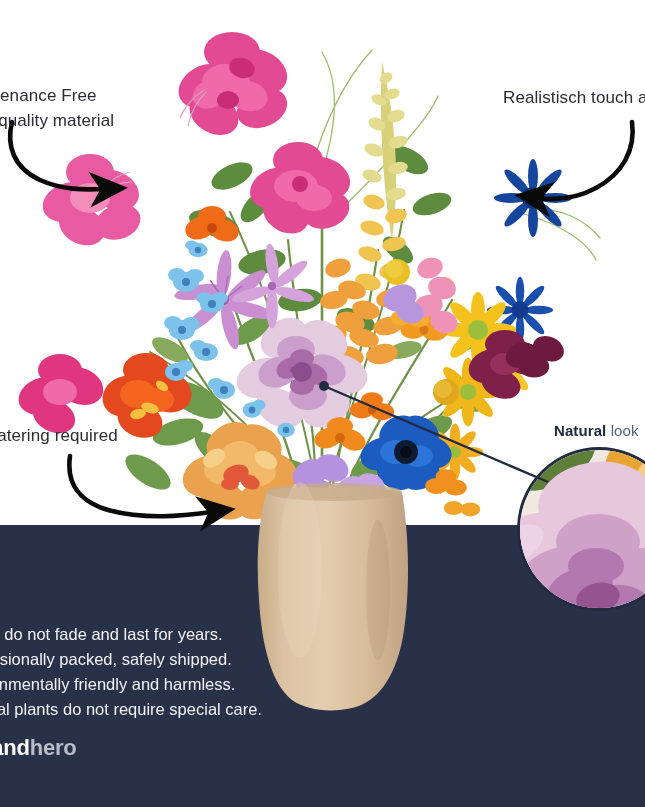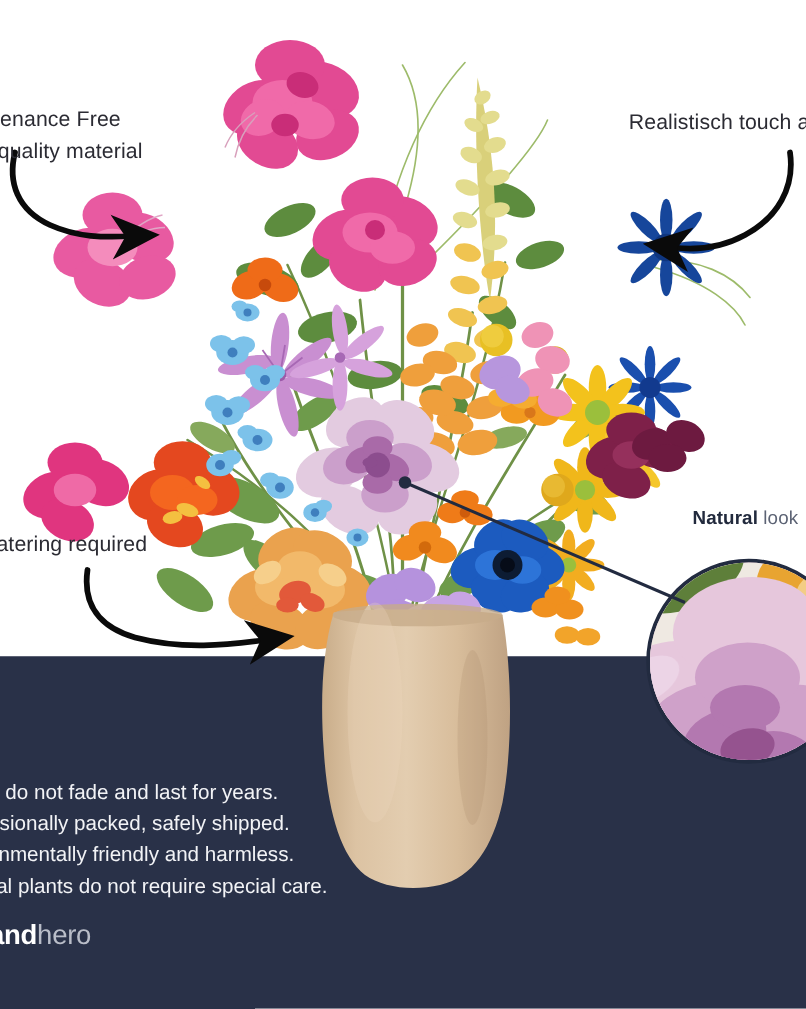--- a/index.html
+++ b/index.html
@@ -25,21 +25,21 @@
     font-size:17px;
     line-height:1.45;
     letter-spacing:.1px;
     white-space:nowrap;
     font-family:"Liberation Sans", sans-serif;
   }
   .callout.left-clip { left:-42px; }
   .c-tl  { top:84px; }
   .c-tr  { left:503px; top:86px; }
   .c-bl  { top:424px; }
-  .c-br  { left:554px; top:404px; font-size:15px; }
+  .c-br  { left:554px; top:420px; font-size:15px; }
   .c-br .strong { font-weight:bold; color:#222a3d; }
   .c-br .light  { color:#5c6374; }
 
   
   .arrows { position:absolute; left:0; top:0; width:645px; height:807px; pointer-events:none; }
 
   
   .magnifier {
     position:absolute;
     left:517px; top:447px;
@@ -64,21 +64,21 @@
 
   
   .logo {
     position:absolute;
     left:-28px; top:735px;
     font-size:22px;
     letter-spacing:-.2px;
     white-space:nowrap;
   }
   .logo .b { font-weight:bold; color:#ffffff; }
-  .logo .n { font-weight:400; color:#b9bdc8;margin-top:46px; }
+  .logo .n { font-weight:700; color:#b9bdc8;margin-top:46px; }
 </style>
 </head>
 <body>
 
 <div id="stage">
 
   <div class="band-white"></div>
   <div class="band-navy"></div>
 
   <svg class="photo" viewBox="0 0 645 807" xmlns="http://www.w3.org/2000/svg">

